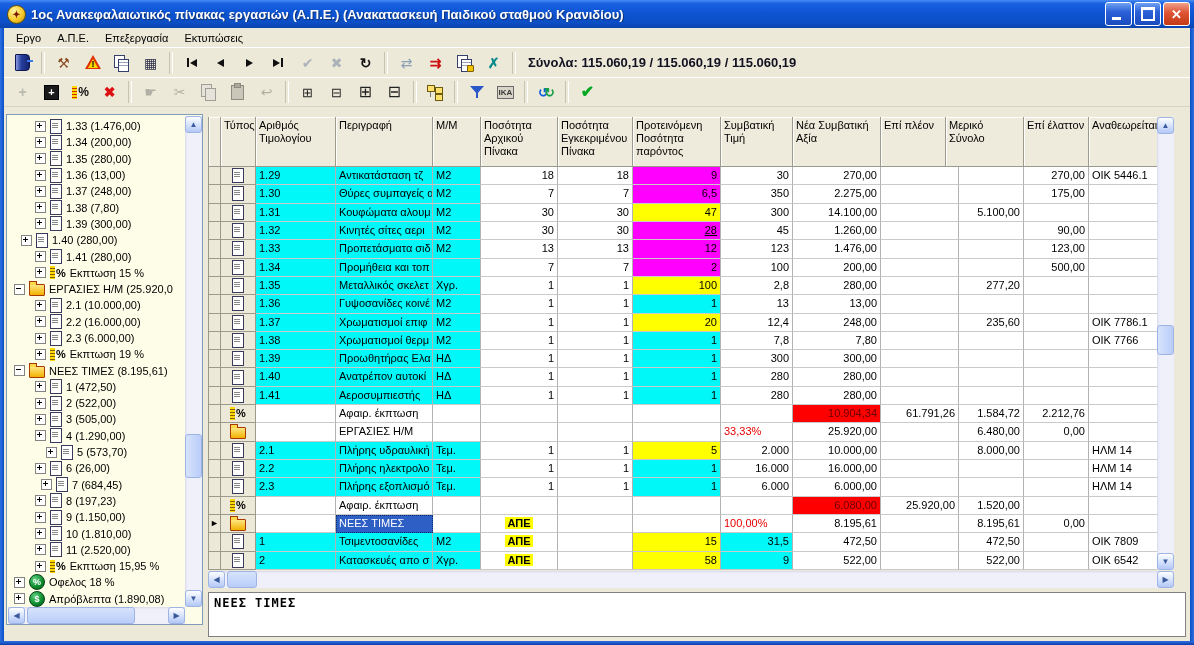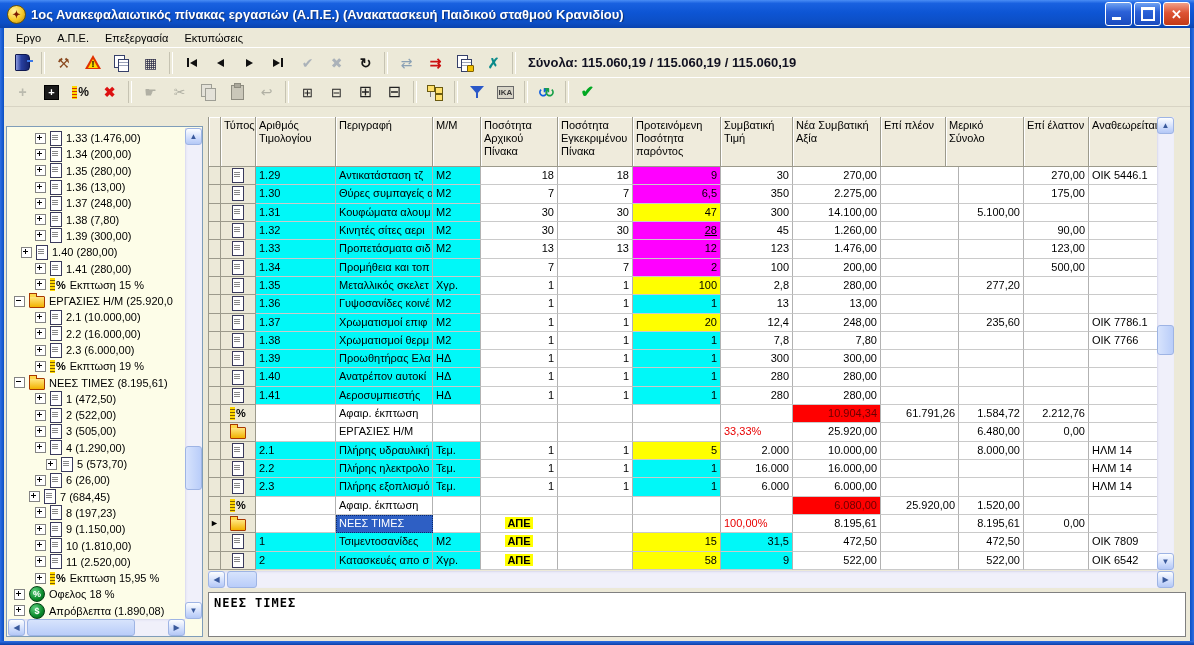--- a/index.html
+++ b/index.html
@@ -84,21 +84,21 @@
   .s-funnel .cup{position:absolute;left:0;top:1px;width:0;height:0;
     border-left:7px solid transparent;border-right:7px solid transparent;border-top:8px solid #2A58C8;}
   .s-funnel .stem{position:absolute;left:6px;top:8px;width:2px;height:5px;background:#2A58C8;}
   .s-ika{font-size:8px;font-weight:bold;color:#3A3A3A;border:1px solid #6A6A6A;padding:1px 1px;
     letter-spacing:0;background:#D8D5C8;}
   .s-refresh2{display:flex;align-items:center;font-weight:bold;}
   .s-refresh2 .a1{color:#1060E0;font-size:13px;}
   .s-refresh2 .a2{color:#18A048;font-size:13px;margin-left:-5px;}
   
   .tree-panel{position:absolute;left:6px;top:114px;width:197px;height:511px;
-    border:1px solid #7F9DB9;background:#FDFDE8;box-sizing:border-box;z-index:30;margin-top:12px;}
+    border:1px solid #7F9DB9;background:#FDFDE8;box-sizing:border-box;z-index:30;}
   .tree-view{position:absolute;left:1px;top:1px;right:17px;bottom:17px;overflow:hidden;
     background:#FDFDE8;padding-top:2px;}
   .t-row{display:flex;align-items:center;height:16.3px;white-space:nowrap;cursor:default;}
   .t-row .lbl{margin-left:4px;}
   .ti-exp{flex:0 0 auto;width:9px;height:9px;background:#fff;border:1px solid #848484;position:relative;margin-right:4px;}
   .ti-exp:before{content:"";position:absolute;left:1px;top:3px;width:5px;height:1px;background:#000;}
   .ti-exp.plus:after{content:"";position:absolute;left:3px;top:1px;width:1px;height:5px;background:#000;}
   .ti-doc{flex:0 0 auto;width:10px;height:13px;background:#fff;border:1px solid #3A3A5C;position:relative;}
   .ti-doc:after{content:"";position:absolute;left:1px;top:3px;width:6px;height:1px;background:#888;
     box-shadow:0 2px 0 #888,0 4px 0 #888;}
@@ -448,21 +448,21 @@
         <div class="t-row" style="padding-left: 38px;">
           <span class="ti-exp plus"></span>
           <span class="ti-doc"></span>
           <span class="lbl">5 (573,70)</span>
         </div>
         <div class="t-row" style="padding-left: 27px;">
           <span class="ti-exp plus"></span>
           <span class="ti-doc"></span>
           <span class="lbl">6 (26,00)</span>
         </div>
-        <div class="t-row" style="padding-left: 21px;">
+        <div class="t-row" style="padding-left: 33px;">
           <span class="ti-exp plus"></span>
           <span class="ti-doc"></span>
           <span class="lbl">7 (684,45)</span>
         </div>
         <div class="t-row" style="padding-left: 27px;">
           <span class="ti-exp plus"></span>
           <span class="ti-doc"></span>
           <span class="lbl">8 (197,23)</span>
         </div>
         <div class="t-row" style="padding-left: 27px;">

